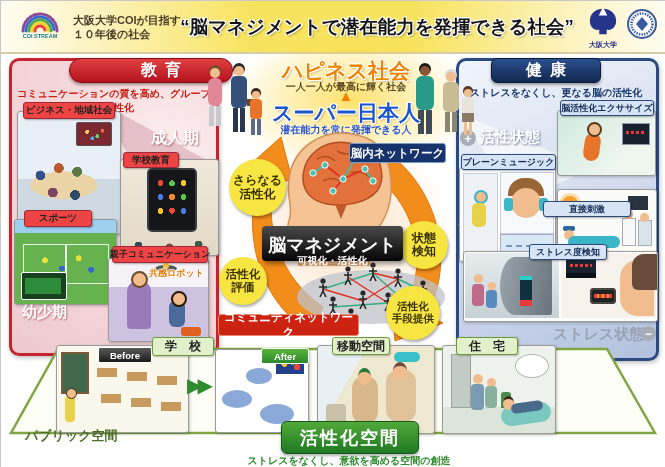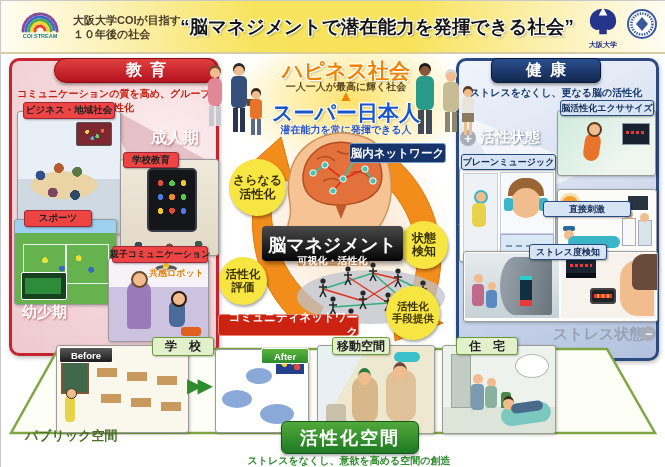--- a/index.html
+++ b/index.html
@@ -45,21 +45,21 @@
        text-shadow:-1px -1px 0 #fff,1px -1px 0 #fff,-1px 1px 0 #fff,1px 1px 0 #fff,2px 2px 2px rgba(0,0,0,.2);}
   .super-s{font-size:10px;font-weight:bold;color:#2a55cc;text-shadow:0 0 2px #fff;}
   .ycircle{position:absolute;border-radius:50%;background:#f7e642;display:flex;flex-direction:column;align-items:center;
        justify-content:center;font-weight:bold;color:#3a3000;text-align:center;line-height:1.12;
        box-shadow:1px 2px 3px rgba(0,0,0,.35);}
   .mgmt{background:linear-gradient(#4a4a4a,#050505);border-radius:4px;color:#fff;text-align:center;
        box-shadow:2px 3px 4px rgba(0,0,0,.4);}
   .lbl-navy{background:#16336b;border:1px solid #7a9ac8;border-radius:3px;color:#fff;font-size:11.5px;font-weight:bold;}
   .lbl-red{background:#cc2211;border:1px solid #e8876a;border-radius:3px;color:#fff;font-size:11.5px;font-weight:bold;}
   
-  .badge-dark{background:linear-gradient(#5a5a5a,#1c1c1c);border:1px solid #fff;color:#fff;font-size:9.5px;font-weight:bold;border-radius:2px;}
+  .badge-dark{background:linear-gradient(#5a5a5a,#1c1c1c);border:1px solid #fff;color:#fff;font-size:9.5px;font-weight:bold;border-radius:2px;margin-left:39px;}
   .badge-green{background:linear-gradient(#5ab43a,#2e8b2e);border:1px solid #fff;color:#fff;font-size:9.5px;font-weight:bold;border-radius:2px;}
   .space-word{font-size:13px;font-weight:bold;color:#4a6e28;white-space:nowrap;}
   .btn-space{background:linear-gradient(#52a83a,#1e7a22);border:1px solid #14581a;border-radius:6px;color:#fff;
        font-weight:bold;font-size:18px;letter-spacing:2px;box-shadow:0 2px 3px rgba(0,0,0,.3);}
   .caption{font-size:10px;font-weight:bold;color:#2e8b2e;text-align:center;}
   .mini-ic{border-radius:50%;background:#a8aeb8;color:#fff;font-weight:bold;display:flex;align-items:center;justify-content:center;}
 </style>
 </head>
 <body>
 
@@ -95,21 +95,21 @@
     </svg>
   </div>
 
   <div class="abs" style="left:225px;top:30px;width:250px;height:140px;pointer-events:none;
        background:radial-gradient(ellipse at center,rgba(255,216,60,.75) 0%,rgba(255,216,60,0) 70%);"></div>
   <div class="abs" style="left:238px;top:128px;width:210px;height:200px;pointer-events:none;
        background:radial-gradient(ellipse at center,rgba(247,150,50,.30) 0%,rgba(247,150,50,0) 72%);"></div>
 
   <div class="abs edu-panel" style="left:8px;top:57px;width:204px;height:292px;"></div>
   <div class="abs chev" style="left:100px;top:102px;width:115px;height:124px;background:rgba(214,158,172,.55);"></div>
-  <div class="abs ctr btn-edu" style="left:53px;top:57px;width:134px;height:23px;padding-left:28px;">教育</div>
+  <div class="abs ctr btn-edu" style="left:68px;top:57px;width:134px;height:23px;padding-left:28px;">教育</div>
   <div class="abs panel-sub-r" style="left:12px;top:86px;width:202px;">コミュニケーションの質を高め、グループで活性化</div>
 
   <div class="illus" style="left:16px;top:110px;width:102px;height:122px;background:
        radial-gradient(circle 5px at 22% 52%,#33508a 97%,transparent),
        radial-gradient(circle 5px at 40% 46%,#b85c30 97%,transparent),
        radial-gradient(circle 5px at 58% 49%,#5c7a46 97%,transparent),
        radial-gradient(circle 5px at 34% 66%,#7c4662 97%,transparent),
        radial-gradient(circle 5px at 56% 68%,#2e4a66 97%,transparent),
        radial-gradient(ellipse 34px 14px at 45% 60%,#ead4a6 97%,transparent),
        linear-gradient(180deg,#e9eff6 0 55%,#cfd9e2 55% 100%);">
@@ -377,21 +377,21 @@
           <circle cy="-8" r="2.6" stroke="none"></circle>
           <path d="M0,-5 L0,2 M-4,-2 L4,-2 M0,2 L-3,8 M0,2 L3,8" fill="none"></path>
         </g>
     </g>
   </svg>
 
   <div class="ycircle" style="left:385px;top:285px;width:54px;height:54px;font-size:10.5px;">
     <span>活性化</span>
     <span>手段提供</span>
   </div>
-  <div class="abs ctr lbl-red" style="left:217px;top:313px;width:139px;height:20px;text-align:right;">コミュニティネットワーク</div>
+  <div class="abs ctr lbl-red" style="left:217px;top:313px;width:139px;height:20px;">コミュニティネットワーク</div>
 
   <svg class="abs" style="left:0;top:338px;" width="665" height="129" viewBox="0 0 665 129">
     <polygon points="57,10 606,10 654,94 10,94" fill="#fdfff6" stroke="#7fa544" stroke-width="2.5"></polygon>
   </svg>
 
   <div class="illus" style="left:55px;top:344px;width:131px;height:86px;background:#faf7ec;">
     <span class="sub" style="left:4px;top:6px;width:24px;height:38px;background:#41684a;border:2px solid #7a5a3a;"></span>
     <span class="sub" style="left:40px;top:22px;width:20px;height:9px;background:#c89a5e;"></span>
     <span class="sub" style="left:70px;top:26px;width:20px;height:9px;background:#c89a5e;"></span>
     <span class="sub" style="left:100px;top:30px;width:20px;height:9px;background:#c89a5e;"></span>

